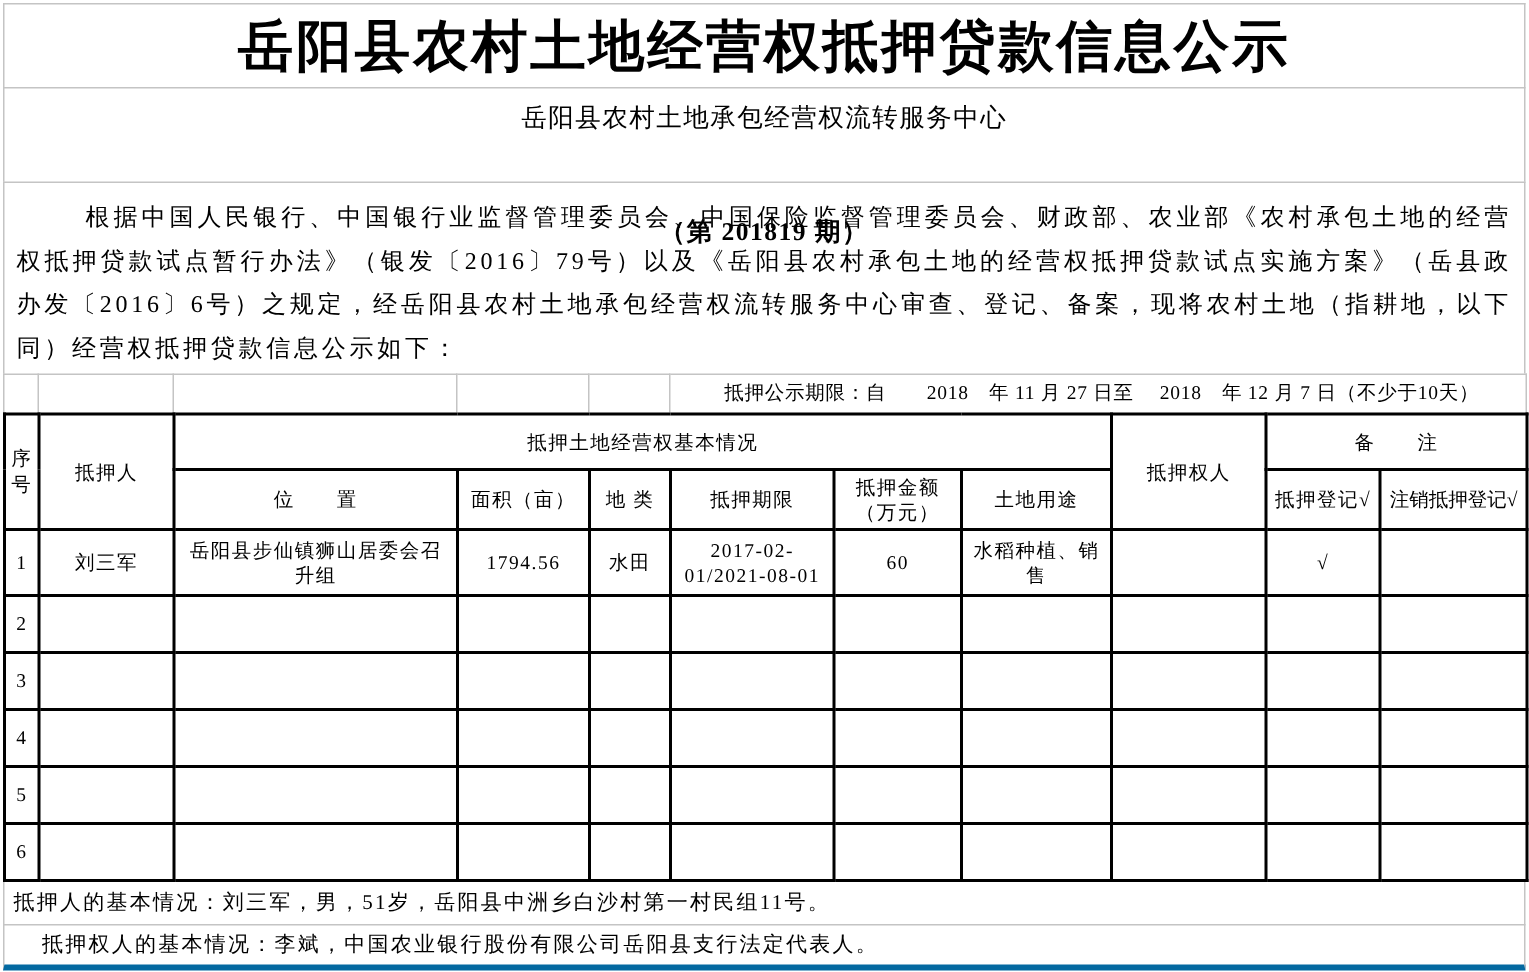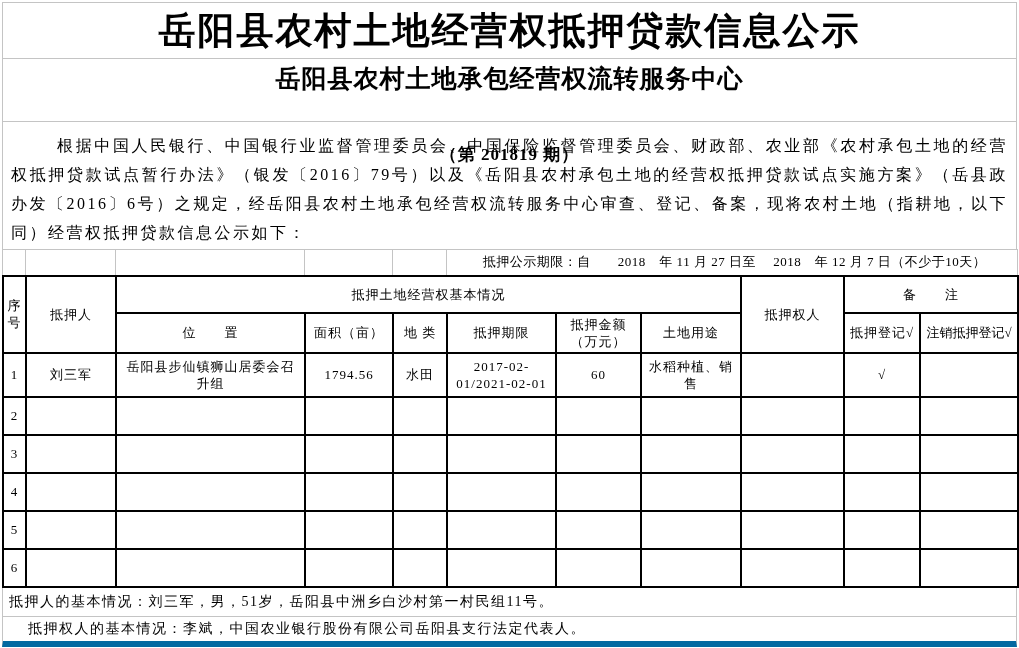--- a/index.html
+++ b/index.html
@@ -17,21 +17,21 @@
     border: 1px solid #c4c4c4;
     border-bottom: none;
     width: 100%;
   }
   .title-block { height: 56px; display: flex; align-items: center; justify-content: center; }
   .title-text {
     font-size: 37px; font-weight: bold; letter-spacing: 2px;
     white-space: nowrap; 
   }
   .subtitle-block { height: 63px; text-align: center; padding-top: 5px; }
-  .subtitle-text { font-size: 25px; font-weight: bold; letter-spacing: 1px; line-height: 29px; }
+  .subtitle-text { font-size: 17px; font-weight: normal; letter-spacing: 1px; line-height: 29px; }
   .issue-text { font-size: 17px; font-weight: bold; letter-spacing: 1px; line-height: 27px; margin-top: 48px; }
   .intro-block { height: 128px; padding: 9px 8px 0 8px; }
   .intro-text {
     font-size: 16px; line-height: 29px; letter-spacing: 2.5px;
     text-indent: 46px; text-align: justify;
   }
 
   
   .pre-table {
     width: 100%; border-collapse: collapse; table-layout: fixed;
@@ -70,21 +70,21 @@
   .main-table .tight { letter-spacing: 0; }
 
   
   .footnote {
     border: 1px solid #c4c4c4; border-bottom: none;
     display: flex; align-items: center;
     font-size: 14px; letter-spacing: 1.5px;
     padding-left: 6px;
   }
   .footnote-1 { height: 28px; border-top: none; }
-  .footnote-2 { height: 31px; border-bottom: 6px solid #0369a1; padding-left: 25px; }
+  .footnote-2 { height: 31px; border-bottom: 4px solid #0369a1; padding-left: 25px; }
 </style>
 </head>
 <body>
 
 <div class="sheet">
 
   <div class="gblock title-block">
     <div class="title-text">岳阳县农村土地经营权抵押贷款信息公示</div>
   </div>
 
@@ -152,21 +152,21 @@
         <th class="tight">注销抵押登记√</th>
       </tr>
     </thead>
     <tbody>
       <tr class="drow-first">
         <td class="seq-col">1</td>
         <td>刘三军</td>
         <td class="loc-cell">岳阳县步仙镇狮山居委会召升组</td>
         <td>1794.56</td>
         <td>水田</td>
-        <td>2017-02-01/2021-02-01</td>
+        <td>2017-02-01/2021-08-01</td>
         <td>60</td>
         <td class="usage-cell">水稻种植、销售</td>
         <td></td>
         <td>√</td>
         <td></td>
       </tr>
       <tr class="drow">
         <td class="seq-col">2</td>
         <td></td>
         <td class="loc-cell"></td>

